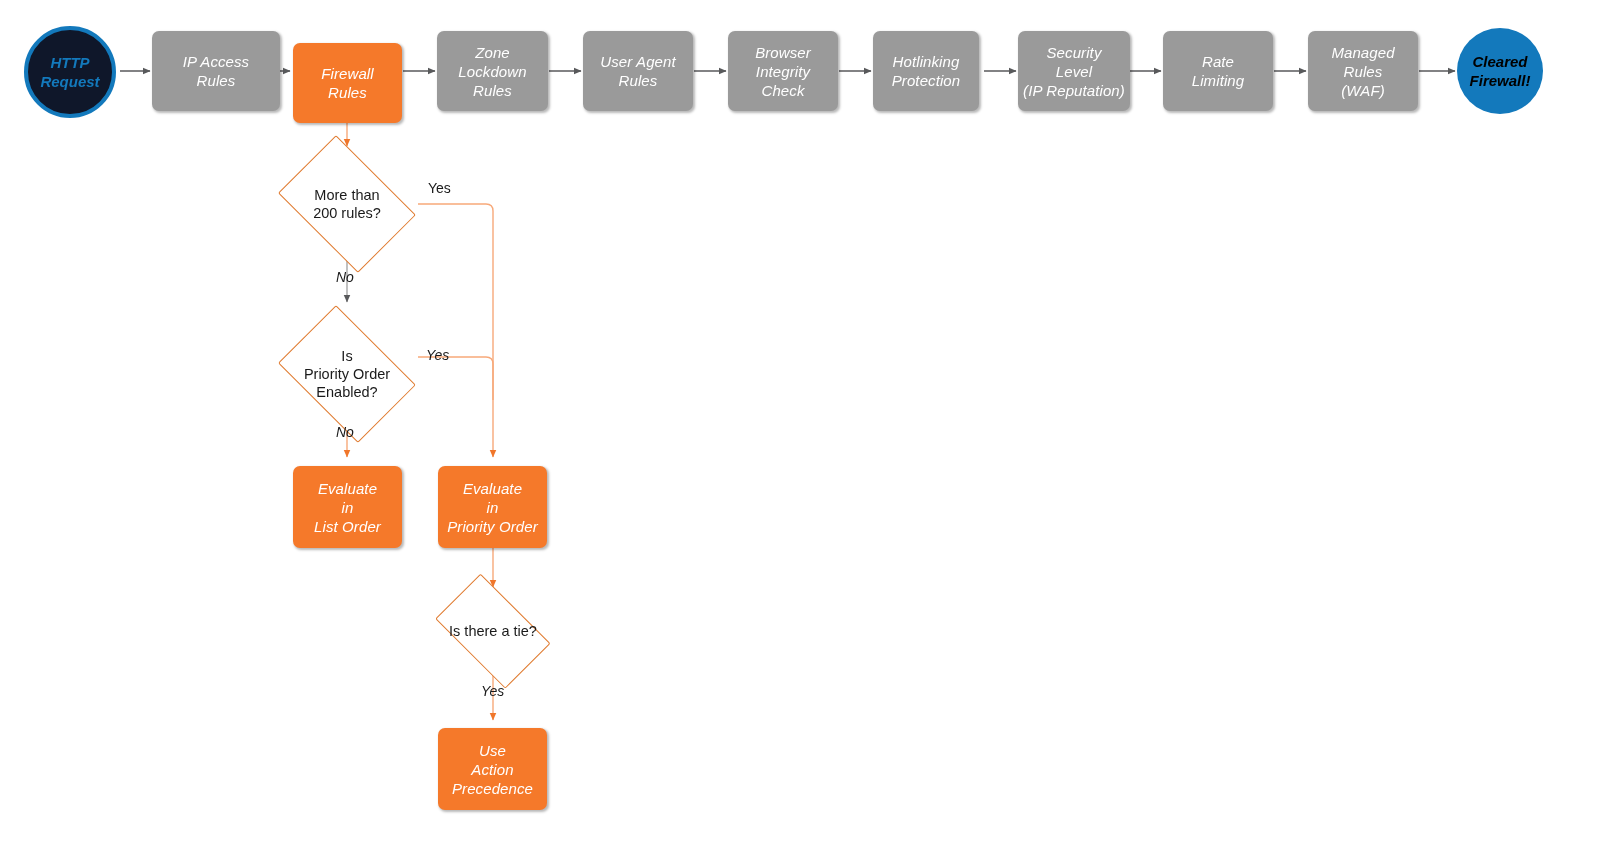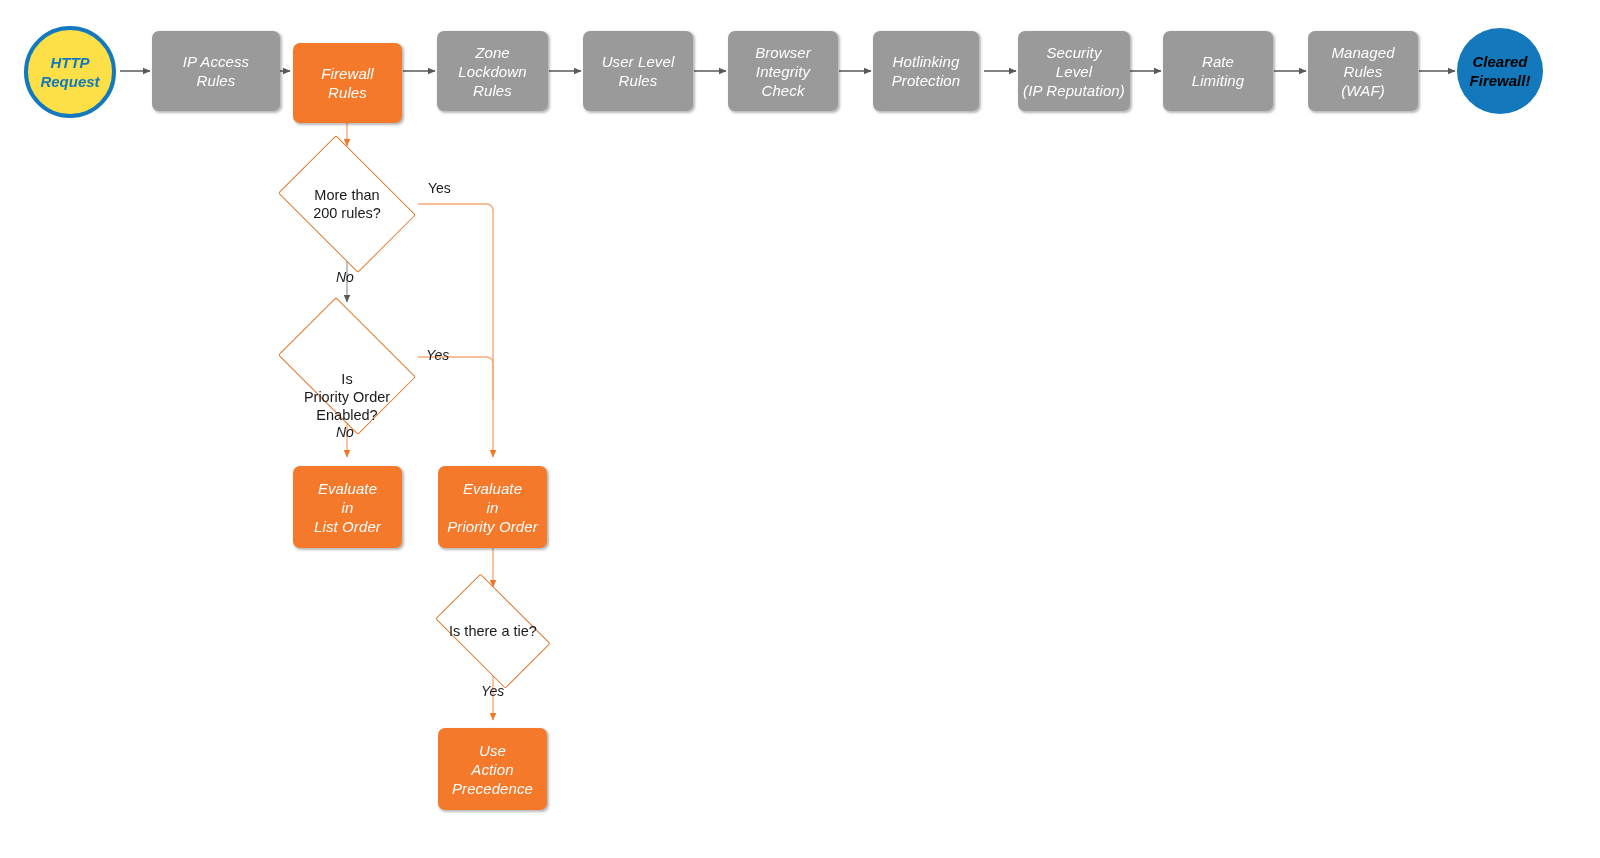--- a/index.html
+++ b/index.html
@@ -63,21 +63,21 @@
     font-size: 15px;
     line-height: 19px;
     letter-spacing: .1px;
   }
 
   
   .circle {
     border-radius: 50%;
   }
   .circle.outline {
-    background: #fde047;
+    background: #0f172a;
     border: 4px solid #1379bc;
     color: #1379bc;
   }
   .circle.filled {
     background: #1379bc;
     color: #000000;
     text-align: center;
   }
   .circle .lbl {
     font-style: italic;
@@ -180,21 +180,21 @@
 Rules</span>
   </div>
 
   <div class="node box gray" style="left:437px; top:31px; width:111px; height:80px;">
     <span class="lbl">Zone
 Lockdown
 Rules</span>
   </div>
 
   <div class="node box gray" style="left:583px; top:31px; width:110px; height:80px;">
-    <span class="lbl">User Level
+    <span class="lbl">User Agent
 Rules</span>
   </div>
 
   <div class="node box gray" style="left:728px; top:31px; width:110px; height:80px;">
     <span class="lbl">Browser
 Integrity
 Check</span>
   </div>
 
   <div class="node box gray" style="left:873px; top:31px; width:106px; height:80px;">
@@ -223,21 +223,21 @@
     <span class="lbl">Cleared
 Firewall!</span>
   </div>
 
   <div class="node diamond" style="left:267px; top:146px; width:160px; height:116px;">
     <span class="shape"></span>
     <span class="lbl">More than
 200 rules?</span>
   </div>
 
-  <div class="node diamond" style="left:267px; top:308px; width:160px; height:116px;align-items:flex-end;">
+  <div class="node diamond" style="left:267px; top:316px; width:160px; height:116px;">
     <span class="shape"></span>
     <span class="lbl">Is
 Priority Order
 Enabled?</span>
   </div>
 
   <div class="node diamond" style="left:423px; top:586px; width:140px; height:90px;">
     <span class="shape"></span>
     <span class="lbl">Is there a tie?</span>
   </div>

